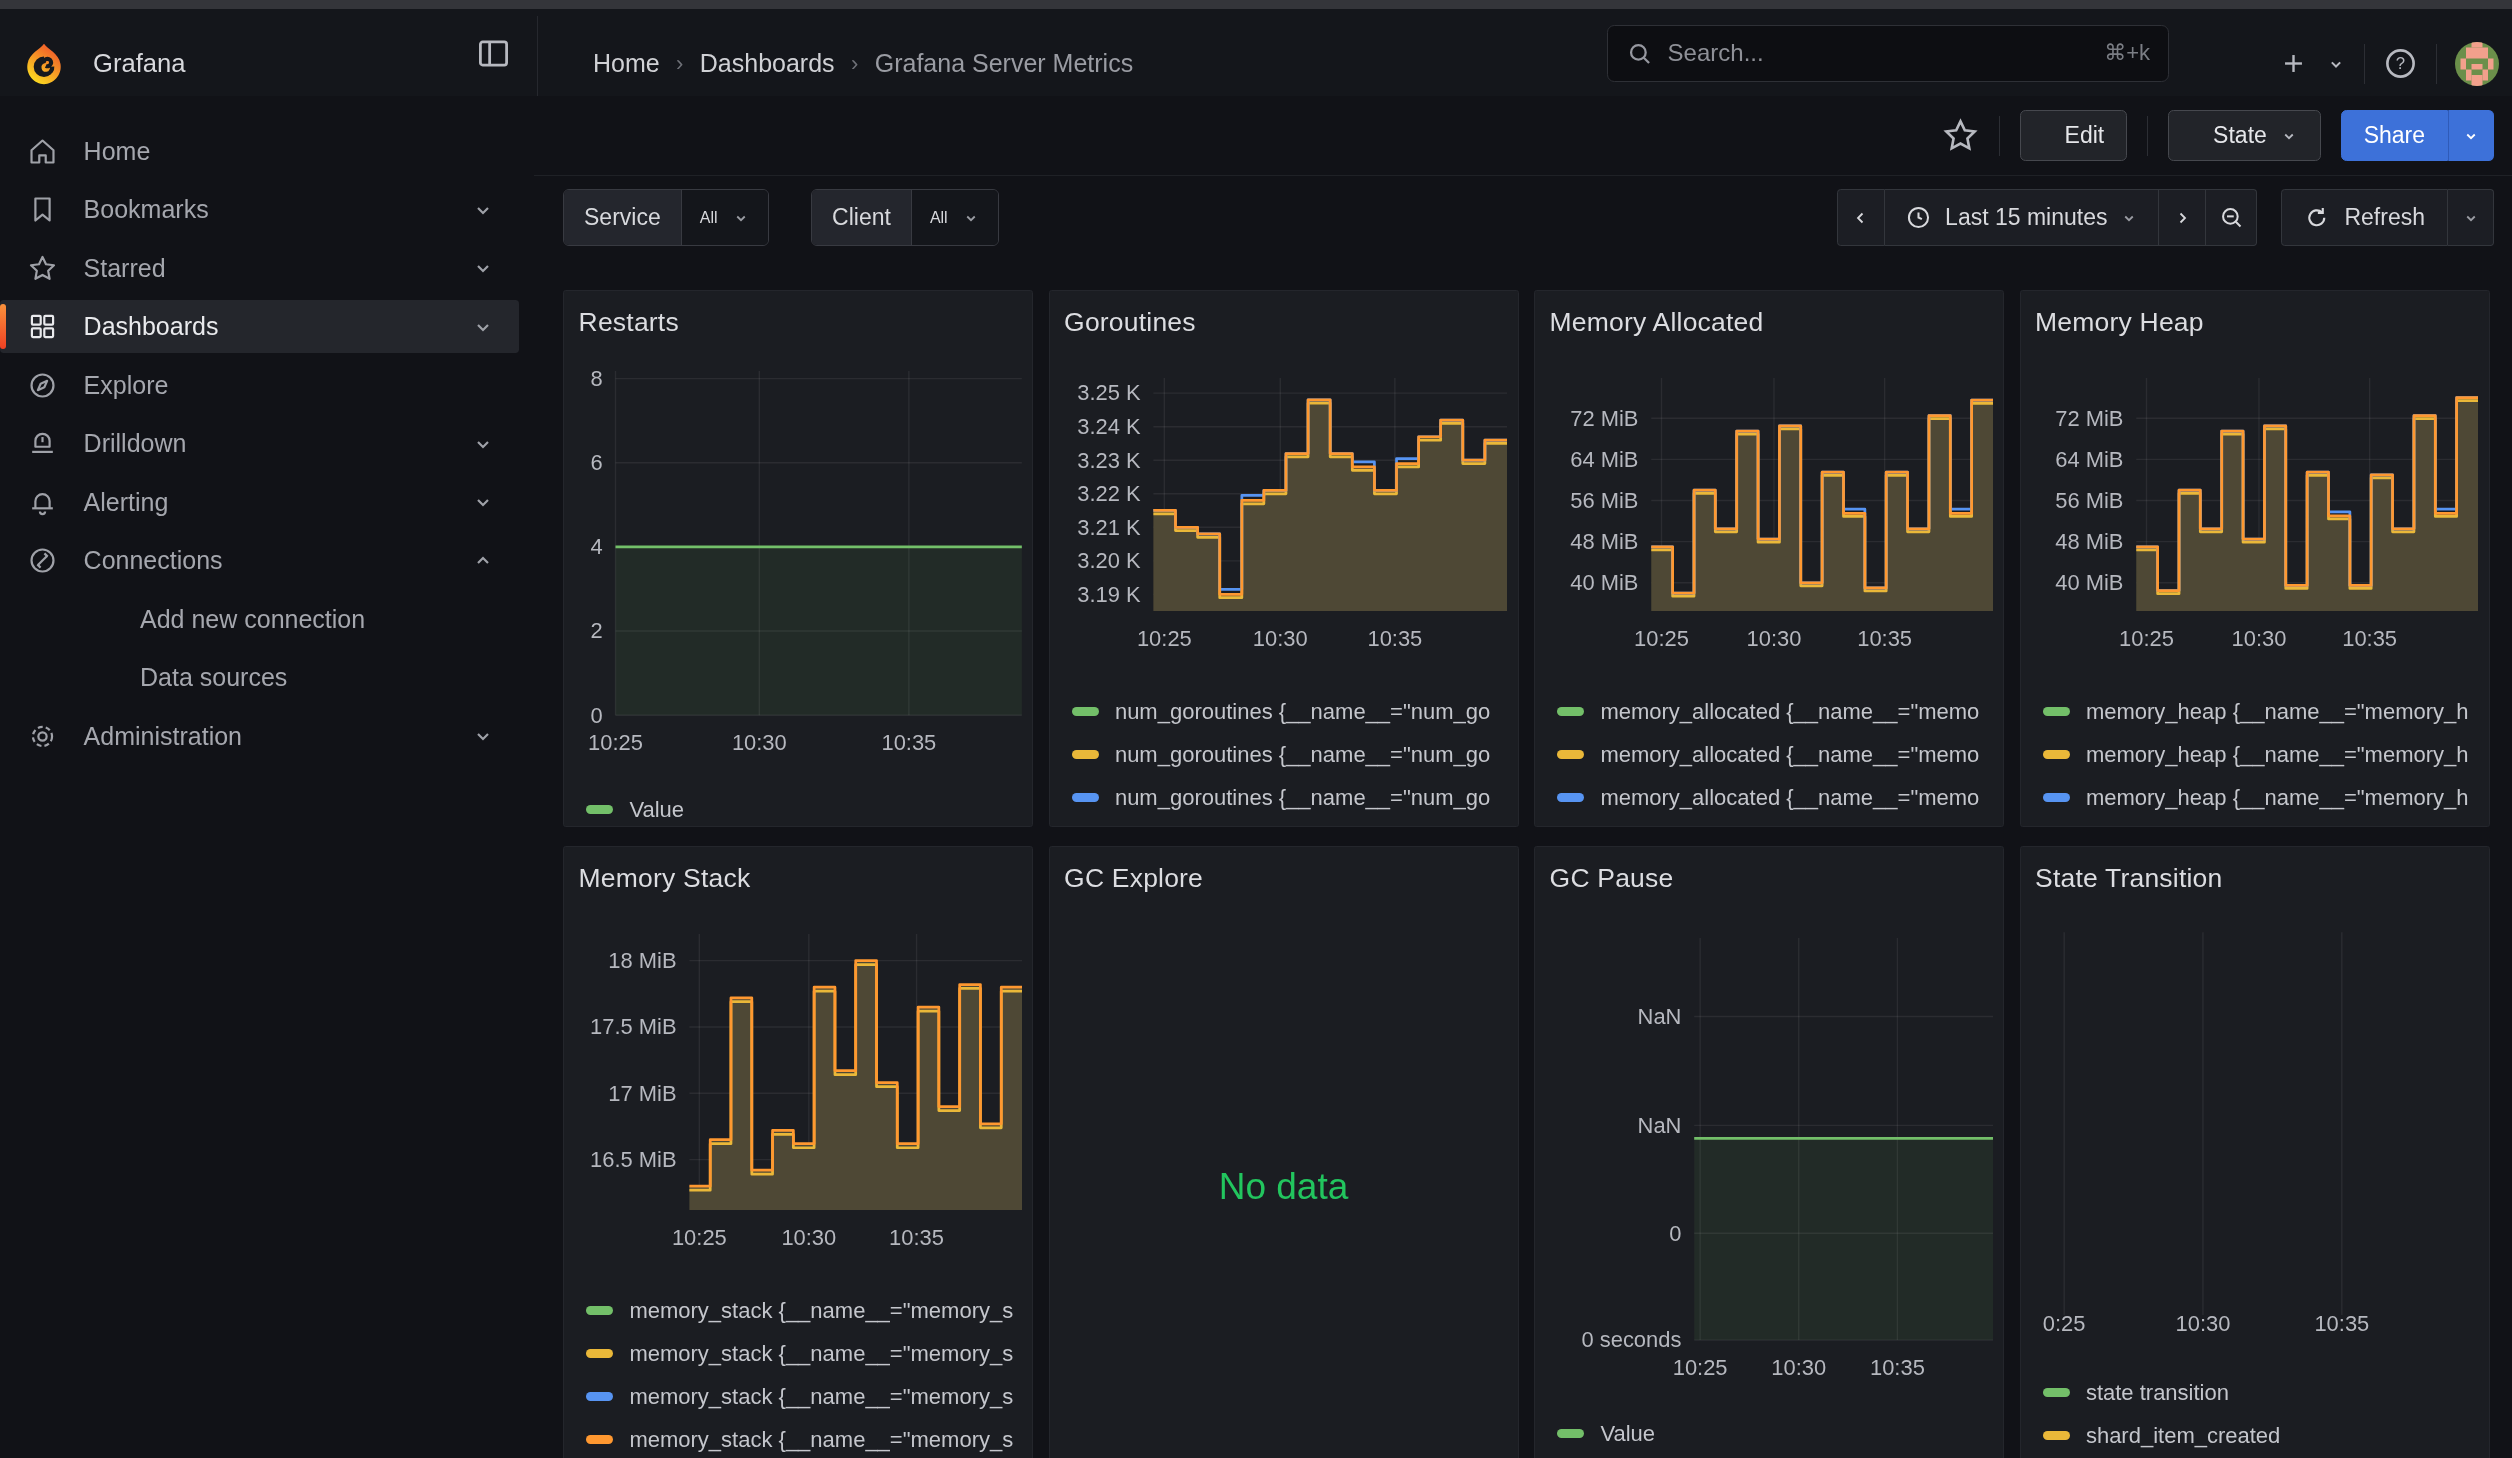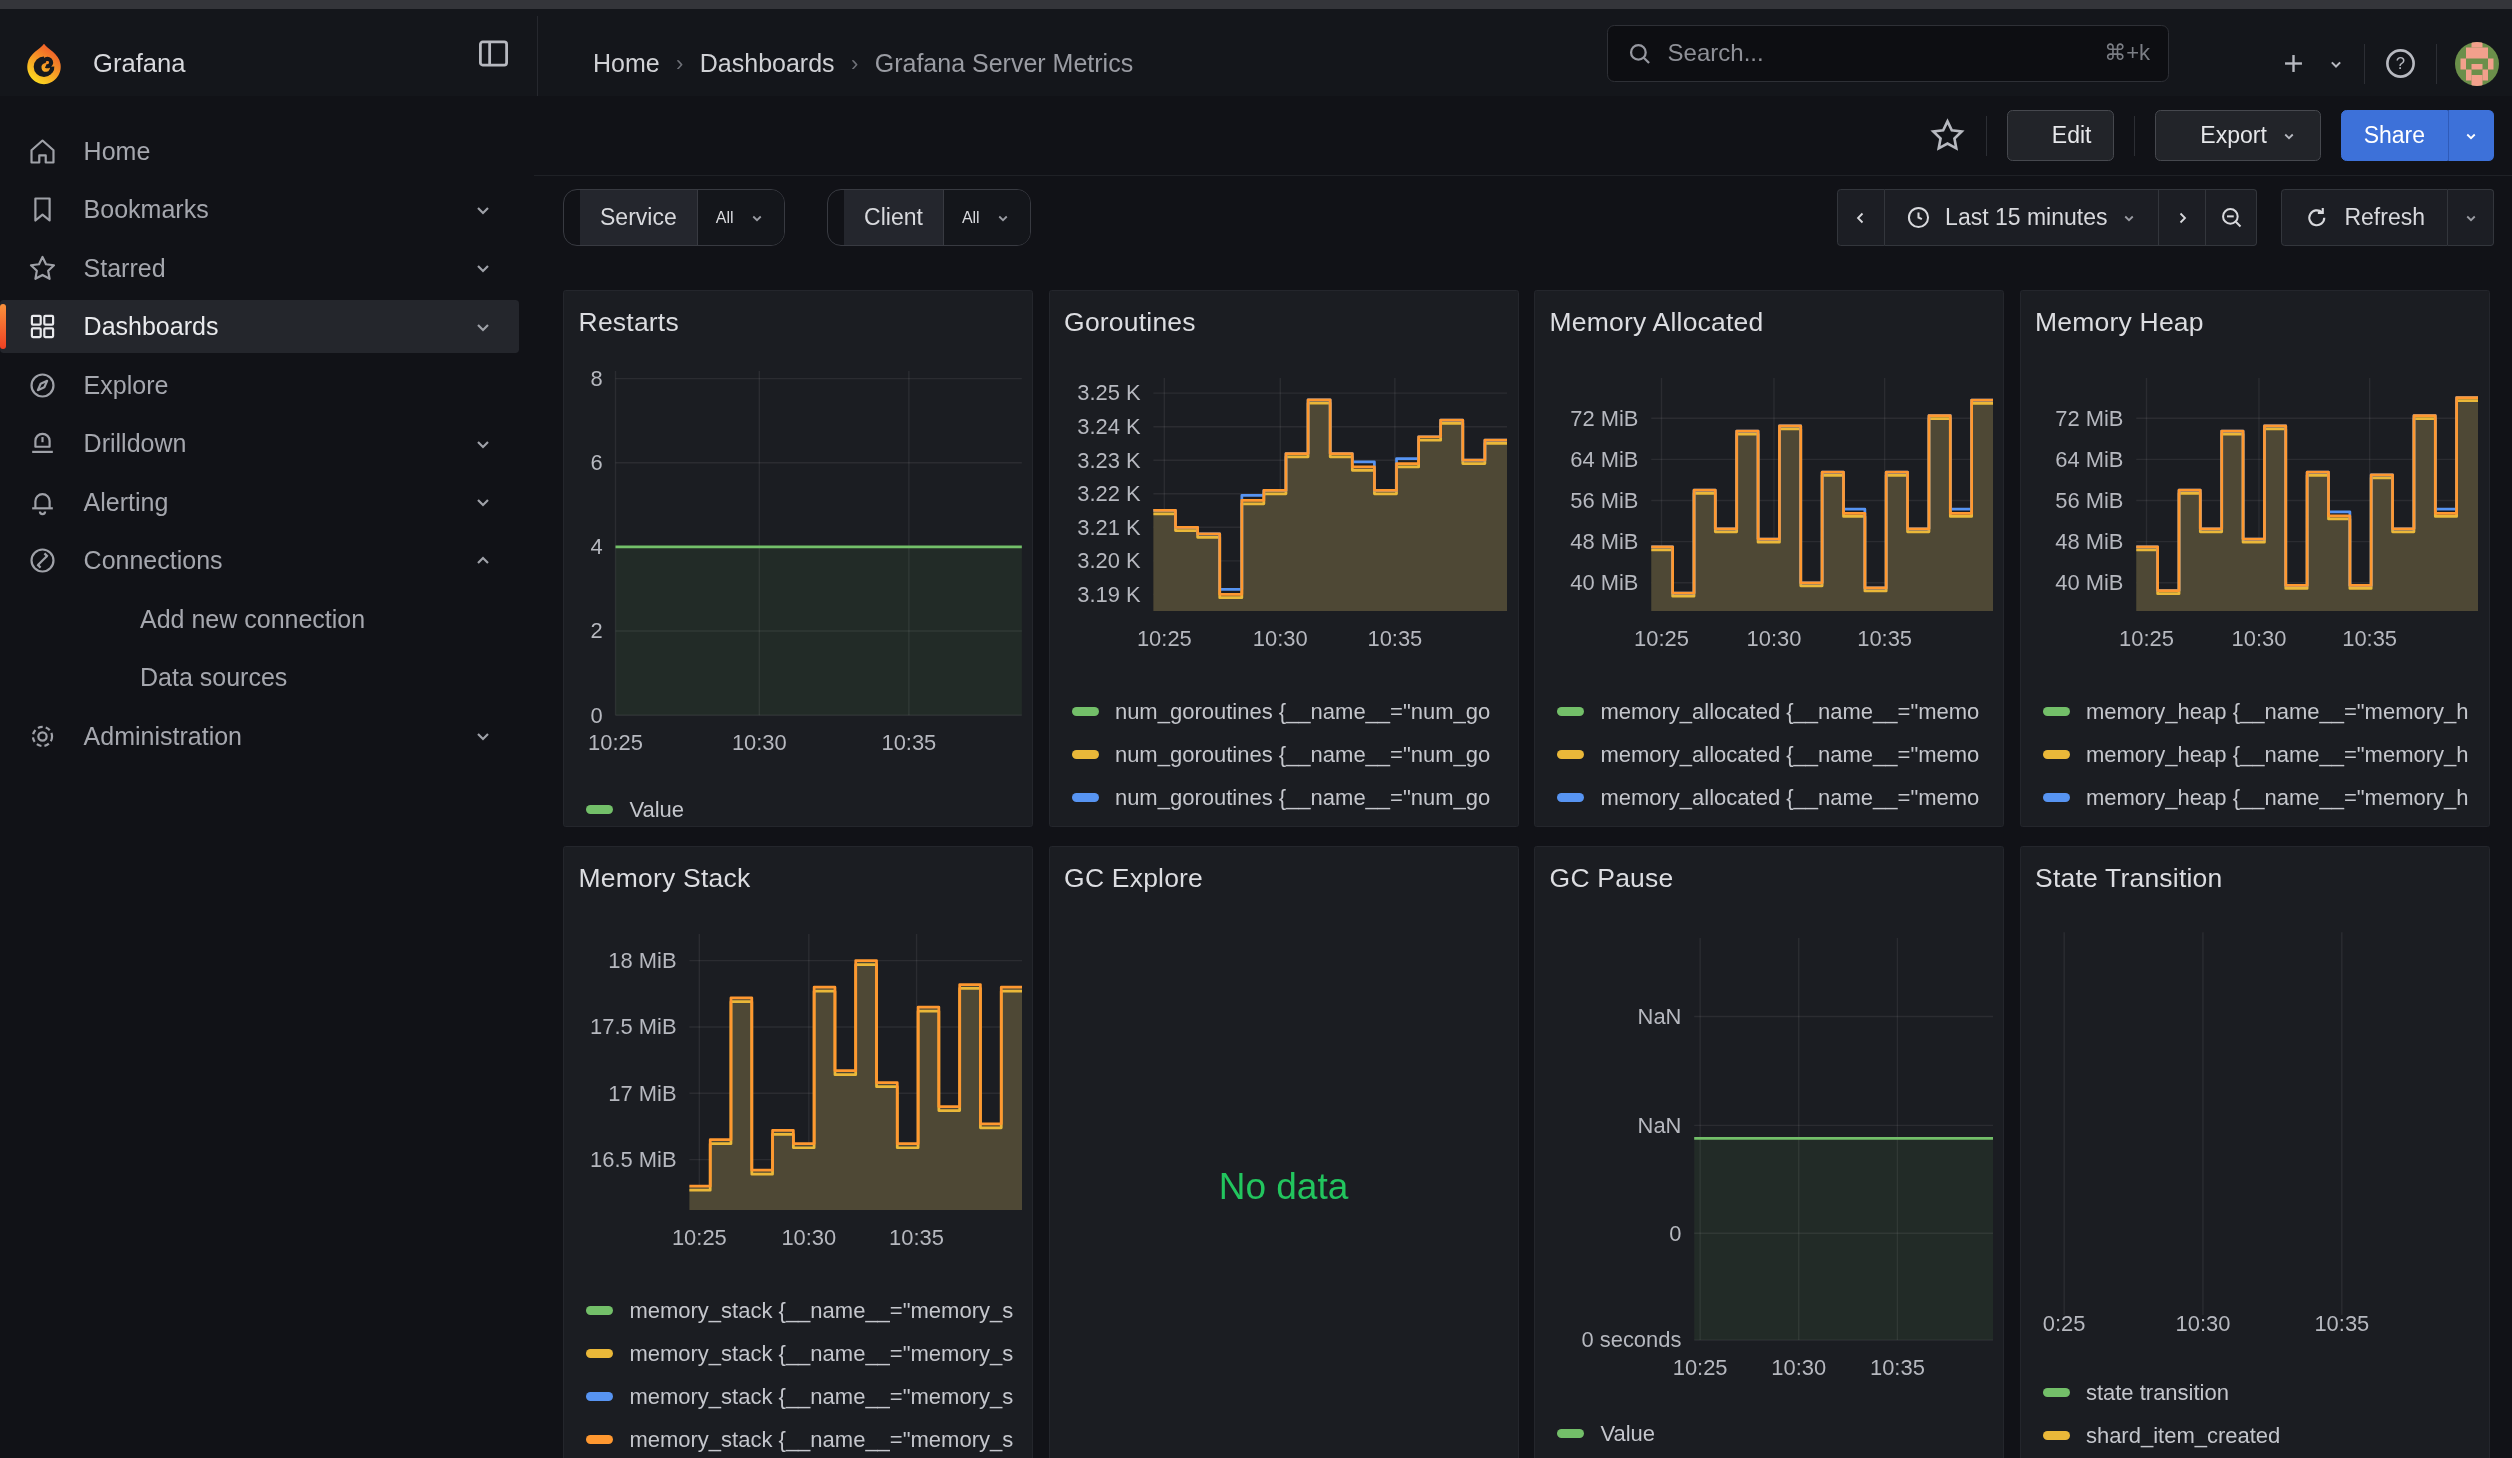--- a/index.html
+++ b/index.html
@@ -41,21 +41,21 @@
   .side-item .icon { width:31px; margin-left:27px; display:flex; }
   .side-item .label { margin-left:25.6px; flex:1; }
   .side-item .chev { margin-right:24px; display:flex; }
   .side-item.active { background:#24262c; color:#e9eaed; }
   .side-item.active::before { content:""; position:absolute; left:0; top:3.7px; bottom:3.7px; width:6.4px;
     border-radius:3.7px; background:linear-gradient(180deg,#fb923c,#ef4023); }
   .side-item.sub .label { margin-left:82px; }
   
   .subbar { position:absolute; left:534px; right:0; top:189px; height:57px; }
   .filters { position:absolute; left:29px; top:0; display:flex; gap:42px; }
-  .fgroup { display:flex; height:57px; border:0.9px solid #383a41; border-radius:14px; overflow:hidden;padding-left:16px; }
+  .fgroup { display:flex; height:57px; border:0.9px solid #383a41; border-radius:6px; overflow:hidden; }
   .flabel { background:#24262d; color:#d8d9dd; font-size:23px; font-weight:500; display:flex; align-items:center; padding:0 20px; border-right:0.9px solid #383a41; }
   .fvalue { background:#14161b; color:#d8d9dd; font-size:16px; font-weight:400; display:flex; align-items:center; gap:14.6px; padding:0 18px; cursor:pointer; }
   .timebar { position:absolute; right:18px; top:0; display:flex; align-items:center; }
   .tbox { height:57px; background:#1c1e24; border:0.9px solid #33363c; display:flex; align-items:center; justify-content:center; cursor:pointer; color:#d8d9dd; }
   .tb-prev { width:48px; border-radius:3.7px 0 0 3.7px; }
   .tb-main { padding:15px 20px; gap:12.8px; font-size:23px; font-weight:500; border-left:none; border-right:none; }
   .tb-next { width:48px; }
   .tb-zoom { width:51px; border-radius:0 3.7px 3.7px 0; border-left:none; }
   .tb-gap { width:24px; }
   .tb-refresh { padding:0 22px; gap:14.6px; font-size:23px; font-weight:500; border-radius:3.7px 0 0 3.7px; }
@@ -145,21 +145,21 @@
 </header>
 
 <div class="toolbar">
   <svg width="37" height="37" viewBox="0 0 24 24" fill="none" stroke="#b7b9c0" stroke-width="1.7">
     <polygon points="12,2.8 14.8,8.6 21.2,9.4 16.5,13.9 17.7,20.3 12,17.2 6.3,20.3 7.5,13.9 2.8,9.4 9.2,8.6"></polygon>
   </svg>
   <div class="vdiv"></div>
   <button class="btn btn-dark">Edit</button>
   <div class="vdiv"></div>
   <button class="btn btn-dark">
-    <span>Export</span>
+    <span>State</span>
     <svg width="18" height="18" viewBox="0 0 24 24" fill="none" stroke="#b7b9c0" stroke-width="2.4">
         <path d="M7 10 l5 5 5 -5"></path>
       </svg>
   </button>
   <div class="sharegrp">
     <button class="btn btn-blue main">Share</button>
     <button class="btn btn-blue caret">
       <svg width="18" height="18" viewBox="0 0 24 24" fill="none" stroke="#fff" stroke-width="2.4">
           <path d="M7 10 l5 5 5 -5"></path>
         </svg>

